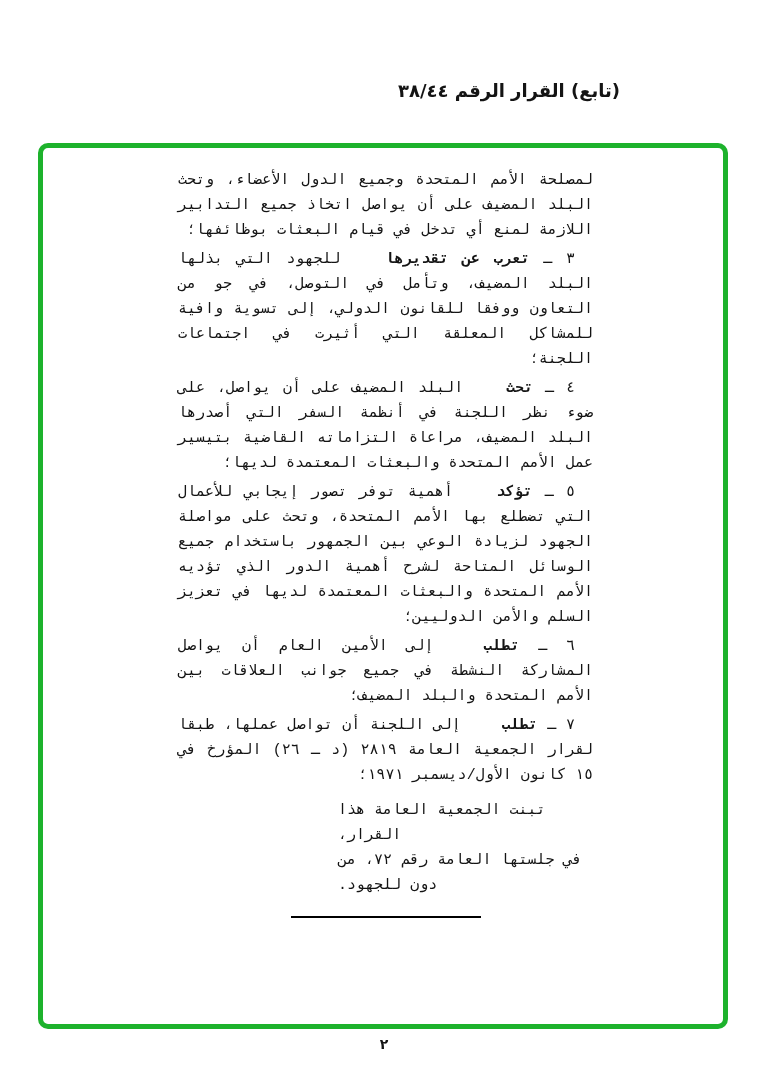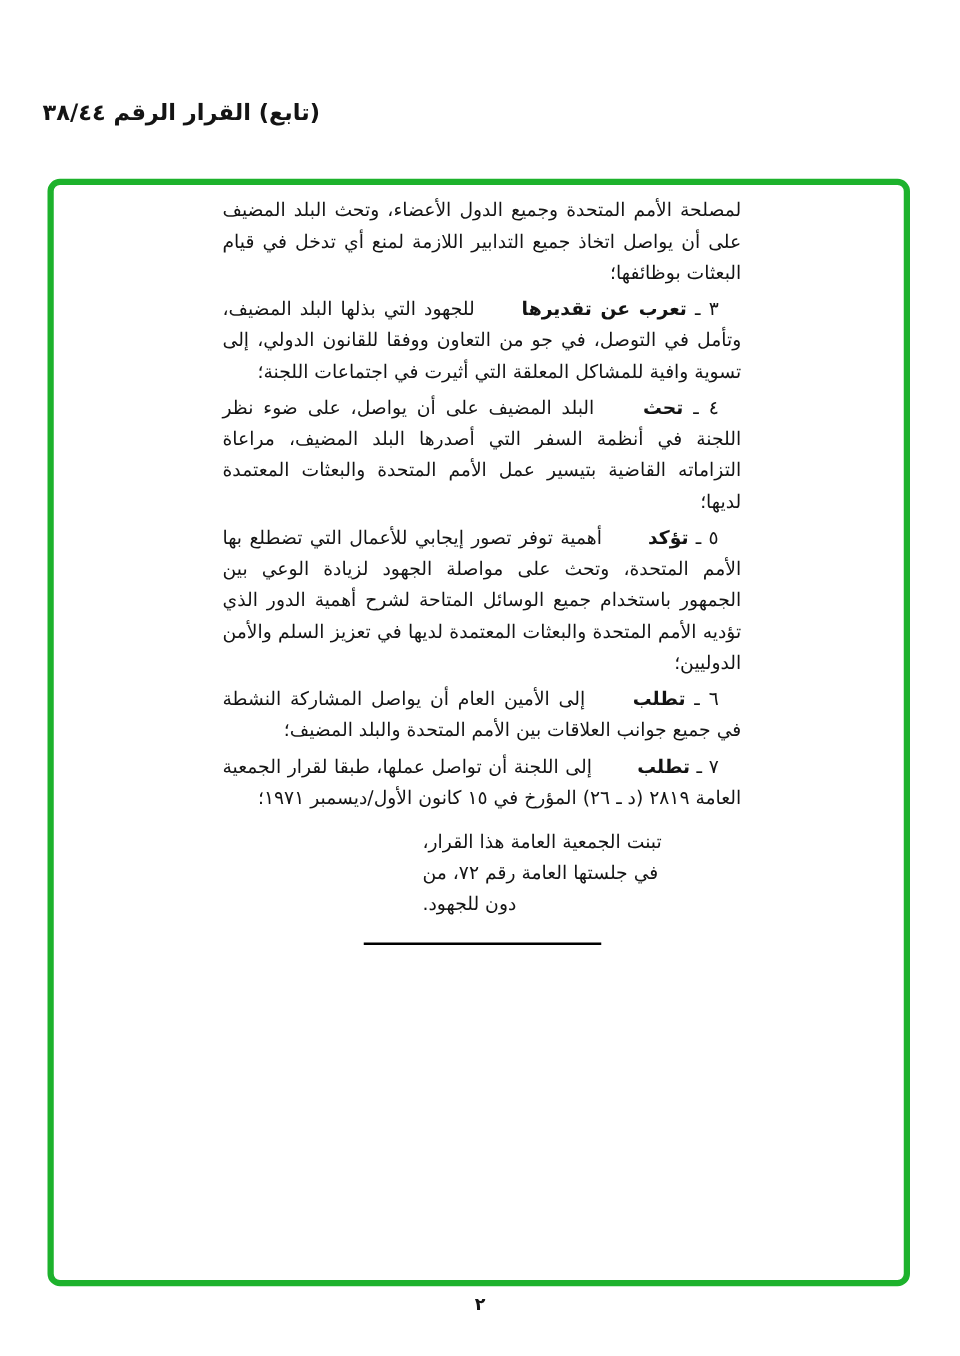--- a/index.html
+++ b/index.html
@@ -4,21 +4,21 @@
 <style>
   html, body { margin:0; padding:0; }
   body {
     width:768px; height:1085px;
     background:#ffffff;
     font-family:"DejaVu Sans", sans-serif;
     color:#141414;
     position:relative;
     overflow:hidden;
   }
-  .hdr { position:absolute; top:80px; left:0; width:620px; text-align:left;margin-left:34px; }
+  .hdr { position:absolute; top:80px; left:0; width:620px; text-align:right; }
   .title {
     margin:0;
     font-size:18px; font-weight:bold;
     line-height:22px;
     letter-spacing:0;
   }
   .source {
     margin-top:4px;
     font-size:11.5px; font-weight:bold;
     white-space:nowrap;
@@ -27,25 +27,26 @@
   .frame {
     position:absolute;
     left:38px; top:143px;
     width:680px; height:876px;
     border:5px solid #1db22c;
     border-radius:10px;
     background:#ffffff;
   }
   .textcol {
     position:absolute;
-    top:8px; right:130px;
+    top:20px; right:130px;
     width:415px;
     font-size:15px;
     line-height:25px;
     text-align:justify;
+    font-family:Liberation Mono, monospace;
   }
   .para { margin:0 0 4px 0; }
   .para.item { text-indent:18px; }
   .lead { font-weight:bold;margin-left:31px; }
   .adoption {
     width:255px;
     margin:10px 0 0 auto;
     text-align:left;
     line-height:25px;
   }

